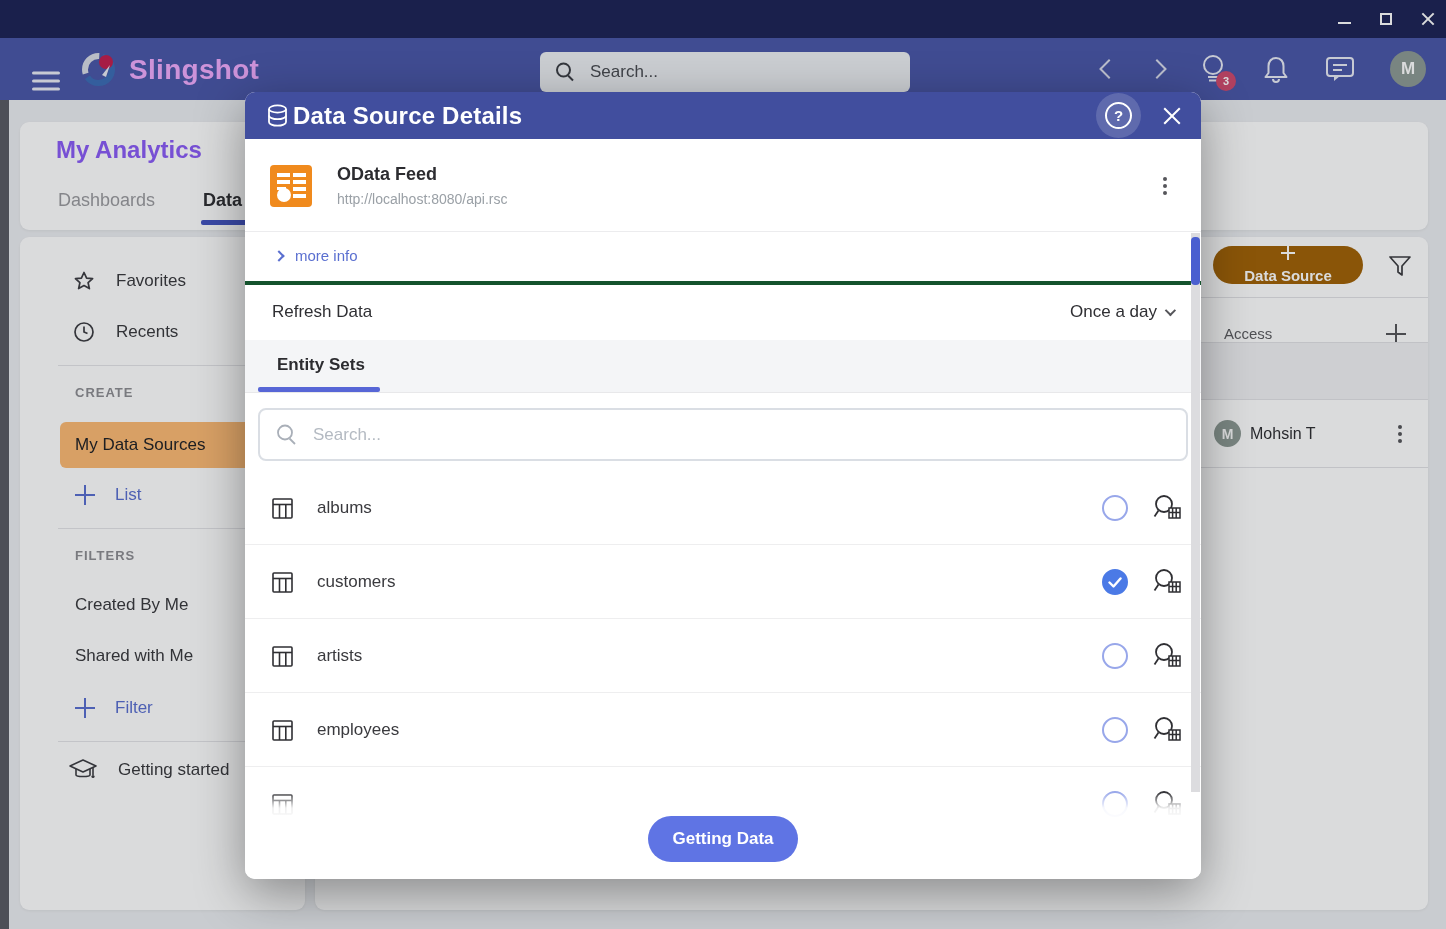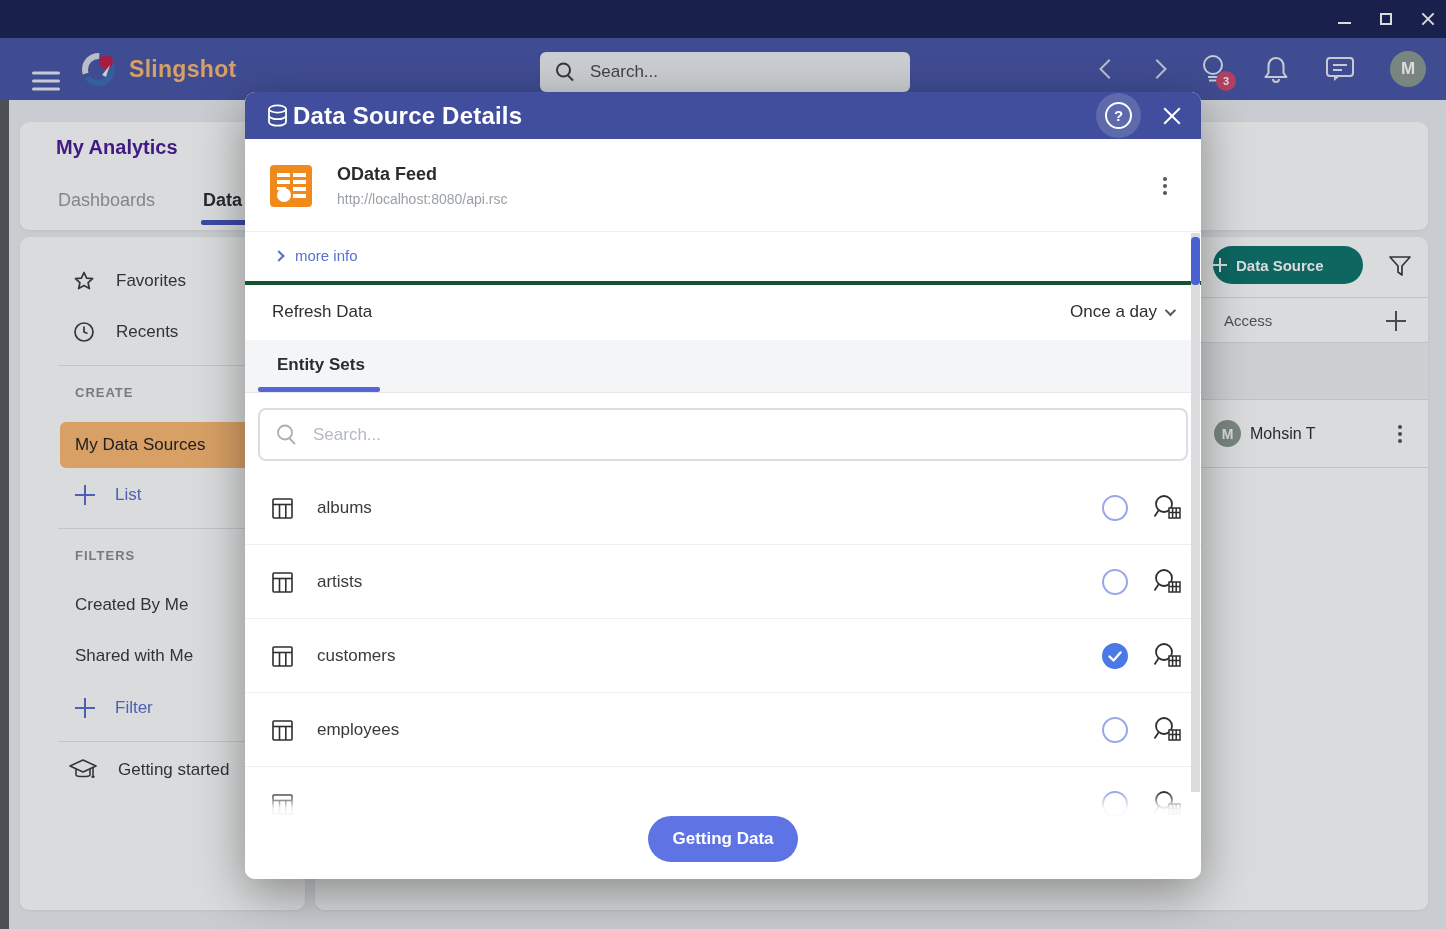--- a/index.html
+++ b/index.html
@@ -16,60 +16,60 @@
   .close-glyph:before,.close-glyph:after { content:""; position:absolute; left:-1px; top:6px; width:16px; height:2px; background:#fff; }
   .close-glyph:before { transform:rotate(45deg); } .close-glyph:after { transform:rotate(-45deg); }
 
   
   .appbar { position:absolute; left:0; top:38px; width:1446px; height:62px; background:#4a57a8; z-index:1; }
   .hamburger { position:absolute; left:32px; top:60px; transform:translateY(-50%) translateY(22px); }
   .appbar .hamburger { top:0; margin-top:21px; left:32px; }
   .hamburger span { display:block; width:28px; height:3px; background:#e9ebf5; border-radius:2px; margin-bottom:5px; }
   .hamburger span:last-child { margin-bottom:0; }
   .brand { position:absolute; left:80px; top:13px; display:flex; align-items:center; gap:12px; }
-  .brand-name { color:#fdba74; font-size:23px; font-weight:bold; letter-spacing:.3px; }
+  .brand-name { color:#f0abfc; font-size:28px; font-weight:bold; letter-spacing:.3px; }
   .hdr-search { position:absolute; left:540px; top:14px; width:370px; height:40px; background:#eef0f4; border-radius:6px; display:flex; align-items:center; padding:0 14px; gap:14px; }
   .hdr-search input { border:none; outline:none; background:transparent; font-size:17px; color:#3c3f45; width:100%; font-family:"Liberation Sans",sans-serif; }
   .hdr-search input::placeholder { color:#4a4d52; }
   .appbar-right { position:absolute; right:20px; top:0; height:62px; display:flex; align-items:center; gap:34px; }
   .nav-chev { width:14px; height:14px; border-left:2px solid rgba(255,255,255,.8); border-bottom:2px solid rgba(255,255,255,.8); cursor:pointer; }
   .chev-l { transform:rotate(45deg); } .chev-r { transform:rotate(225deg); }
   .hdr-icon { position:relative; cursor:pointer; display:flex; }
   .badge { position:absolute; right:-8px; bottom:-6px; width:20px; height:20px; border-radius:50%; background:#cf4a6e; color:#fff; font-size:11px; font-weight:bold; display:flex; align-items:center; justify-content:center; }
   .hdr-avatar { width:36px; height:36px; border-radius:50%; background:#8e9a94; color:#fff; font-size:17px; font-weight:bold; display:flex; align-items:center; justify-content:center; cursor:pointer; }
 
   
   .page { position:absolute; left:0; top:100px; width:1446px; height:829px; background:#eceef1; z-index:1; }
   .edge-strip { position:absolute; left:0; top:0; width:9px; height:829px; background:#5a5b63; }
   .card { background:#fff; border-radius:9px; position:absolute; box-shadow:0 1px 3px rgba(0,0,0,.06); }
   .head-card { left:20px; top:22px; width:1408px; height:108px; }
-  .page-title { position:absolute; left:36px; top:14px; font-size:20px; font-weight:bold; color:#4c1d95; }
+  .page-title { position:absolute; left:36px; top:14px; font-size:24px; font-weight:bold; color:#8b5cf6; }
   .tabs { position:absolute; left:38px; top:68px; display:flex; gap:48px; }
   .tab { font-size:18px; color:#9b9b9f; cursor:pointer; padding-bottom:14px; position:relative; }
   .tab.active { color:#2f2f33; font-weight:bold; }
   .tab.active:after { content:""; position:absolute; left:-2px; right:-4px; bottom:0; height:5px; background:#4354c0; border-radius:2px; }
 
   .side-card { left:20px; top:137px; width:285px; height:673px; }
   .side-item { position:absolute; left:52px; display:flex; align-items:center; gap:20px; font-size:17px; color:#3a3a3e; cursor:pointer; }
   .side-label-sm { position:absolute; left:55px; font-size:13px; font-weight:bold; letter-spacing:1px; color:#8d8d92; }
   .side-div { position:absolute; left:38px; width:230px; height:1px; background:#e4e4e8; }
   .side-sel { position:absolute; left:40px; top:185px; width:228px; height:46px; background:#fdba74; border-radius:6px; display:flex; align-items:center; padding-left:15px; font-size:17px; color:#232326; cursor:pointer; }
   .side-link { color:#5a6fd0; }
   .plus-glyph { position:relative; width:20px; height:20px; }
   .plus-glyph:before,.plus-glyph:after { content:""; position:absolute; background:currentColor; }
   .plus-glyph:before { left:9px; top:0; width:2px; height:20px; }
   .plus-glyph:after { left:0; top:9px; width:20px; height:2px; }
 
   .content-card { left:315px; top:137px; width:1113px; height:673px; }
-  .ds-btn { position:absolute; left:898px; top:9px; width:150px; height:38px; background:#0f766e; border-radius:19px; color:#fff; display:flex; align-items:center; justify-content:flex-start; gap:9px; font-size:15px; font-weight:bold; cursor:pointer; }
+  .ds-btn { position:absolute; left:898px; top:9px; width:150px; height:38px; background:#a16207; border-radius:19px; color:#fff; display:flex; align-items:center; justify-content:flex-start; gap:9px; font-size:15px; font-weight:bold; cursor:pointer;flex-direction:column; }
   .ds-btn .plus-glyph { width:14px; height:14px; }
   .ds-btn .plus-glyph:before { left:6px; width:2px; height:14px; } .ds-btn .plus-glyph:after { top:6px; width:14px; height:2px; }
   .funnel { position:absolute; left:1072px; top:16px; cursor:pointer; }
   .c-div { position:absolute; left:886px; width:227px; height:1px; background:#e2e2e6; }
-  .access-row { position:absolute; left:886px; top:61px; width:227px; height:44px; display:flex; align-items:center; }
+  .access-row { position:absolute; left:886px; top:61px; width:227px; height:44px; display:flex; align-items:flex-end; }
   .access-label { margin-left:23px; font-size:15px; color:#5c5c60; }
   .access-plus { margin-left:auto; margin-right:24px; color:#56565a; cursor:pointer; }
   .gray-band { position:absolute; left:886px; top:106px; width:227px; height:56px; background:#f1f1f4; }
   .owner-row { position:absolute; left:886px; top:163px; width:227px; height:67px; display:flex; align-items:center; }
   .owner-avatar { margin-left:13px; width:27px; height:27px; border-radius:50%; background:#8e9a94; color:#fff; font-size:14px; font-weight:bold; display:flex; align-items:center; justify-content:center; }
   .owner-name { margin-left:9px; font-size:16px; color:#2f2f33; }
   .kebab { margin-left:auto; margin-right:26px; width:4px; cursor:pointer; }
   .kebab i, .kebab:before, .kebab:after { content:""; display:block; width:4px; height:4px; border-radius:50%; background:#55555a; margin:3px 0; }
 
   .dim { position:absolute; left:0; top:0; width:1446px; height:929px; background:rgba(10,12,22,.15); z-index:5; }
@@ -380,59 +380,59 @@
             <circle cx="13" cy="10" r="8" fill="none" stroke="#2f2f33" stroke-width="1.8"></circle>
             <line x1="7.5" y1="16.5" x2="3.5" y2="22.5" stroke="#2f2f33" stroke-width="1.8"></line>
             <rect x="18" y="14" width="11" height="10" fill="#fff" stroke="#2f2f33" stroke-width="1.5"></rect>
             <line x1="21.6" y1="14" x2="21.6" y2="24" stroke="#2f2f33" stroke-width="1.5"></line>
             <line x1="25.2" y1="14" x2="25.2" y2="24" stroke="#2f2f33" stroke-width="1.5"></line>
             <line x1="18" y1="18.5" x2="29" y2="18.5" stroke="#2f2f33" stroke-width="1.5"></line>
           </svg>
       </span>
     </div>
 
-    <div class="entity-row">
+    <div class="entity-row checked">
       <span class="tbl-icon">
         <svg width="25" height="25" viewBox="0 0 25 25">
             <rect x="3" y="3" width="19" height="19" rx="1" fill="none" stroke="#2f2f33" stroke-width="1.6"></rect>
             <line x1="3" y1="8.5" x2="22" y2="8.5" stroke="#2f2f33" stroke-width="1.6"></line>
             <line x1="9.5" y1="8.5" x2="9.5" y2="22" stroke="#2f2f33" stroke-width="1.6"></line>
             <line x1="15.8" y1="8.5" x2="15.8" y2="22" stroke="#2f2f33" stroke-width="1.6"></line>
           </svg>
       </span>
-      <span class="entity-name">artists</span>
+      <span class="entity-name">customers</span>
       <span class="select-circle">
-        
+        <svg width="14" height="11" viewBox="0 0 14 11">
+            <polyline points="1.5,5.5 5.5,9.5 12.5,1.5" fill="none" stroke="#fff" stroke-width="2.4" stroke-linecap="round" stroke-linejoin="round"></polyline>
+          </svg>
       </span>
       <span class="preview-icon">
         <svg width="32" height="29" viewBox="0 0 32 29">
             <circle cx="13" cy="10" r="8" fill="none" stroke="#2f2f33" stroke-width="1.8"></circle>
             <line x1="7.5" y1="16.5" x2="3.5" y2="22.5" stroke="#2f2f33" stroke-width="1.8"></line>
             <rect x="18" y="14" width="11" height="10" fill="#fff" stroke="#2f2f33" stroke-width="1.5"></rect>
             <line x1="21.6" y1="14" x2="21.6" y2="24" stroke="#2f2f33" stroke-width="1.5"></line>
             <line x1="25.2" y1="14" x2="25.2" y2="24" stroke="#2f2f33" stroke-width="1.5"></line>
             <line x1="18" y1="18.5" x2="29" y2="18.5" stroke="#2f2f33" stroke-width="1.5"></line>
           </svg>
       </span>
     </div>
 
-    <div class="entity-row checked">
+    <div class="entity-row">
       <span class="tbl-icon">
         <svg width="25" height="25" viewBox="0 0 25 25">
             <rect x="3" y="3" width="19" height="19" rx="1" fill="none" stroke="#2f2f33" stroke-width="1.6"></rect>
             <line x1="3" y1="8.5" x2="22" y2="8.5" stroke="#2f2f33" stroke-width="1.6"></line>
             <line x1="9.5" y1="8.5" x2="9.5" y2="22" stroke="#2f2f33" stroke-width="1.6"></line>
             <line x1="15.8" y1="8.5" x2="15.8" y2="22" stroke="#2f2f33" stroke-width="1.6"></line>
           </svg>
       </span>
-      <span class="entity-name">customers</span>
+      <span class="entity-name">artists</span>
       <span class="select-circle">
-        <svg width="14" height="11" viewBox="0 0 14 11">
-            <polyline points="1.5,5.5 5.5,9.5 12.5,1.5" fill="none" stroke="#fff" stroke-width="2.4" stroke-linecap="round" stroke-linejoin="round"></polyline>
-          </svg>
+        
       </span>
       <span class="preview-icon">
         <svg width="32" height="29" viewBox="0 0 32 29">
             <circle cx="13" cy="10" r="8" fill="none" stroke="#2f2f33" stroke-width="1.8"></circle>
             <line x1="7.5" y1="16.5" x2="3.5" y2="22.5" stroke="#2f2f33" stroke-width="1.8"></line>
             <rect x="18" y="14" width="11" height="10" fill="#fff" stroke="#2f2f33" stroke-width="1.5"></rect>
             <line x1="21.6" y1="14" x2="21.6" y2="24" stroke="#2f2f33" stroke-width="1.5"></line>
             <line x1="25.2" y1="14" x2="25.2" y2="24" stroke="#2f2f33" stroke-width="1.5"></line>
             <line x1="18" y1="18.5" x2="29" y2="18.5" stroke="#2f2f33" stroke-width="1.5"></line>
           </svg>

